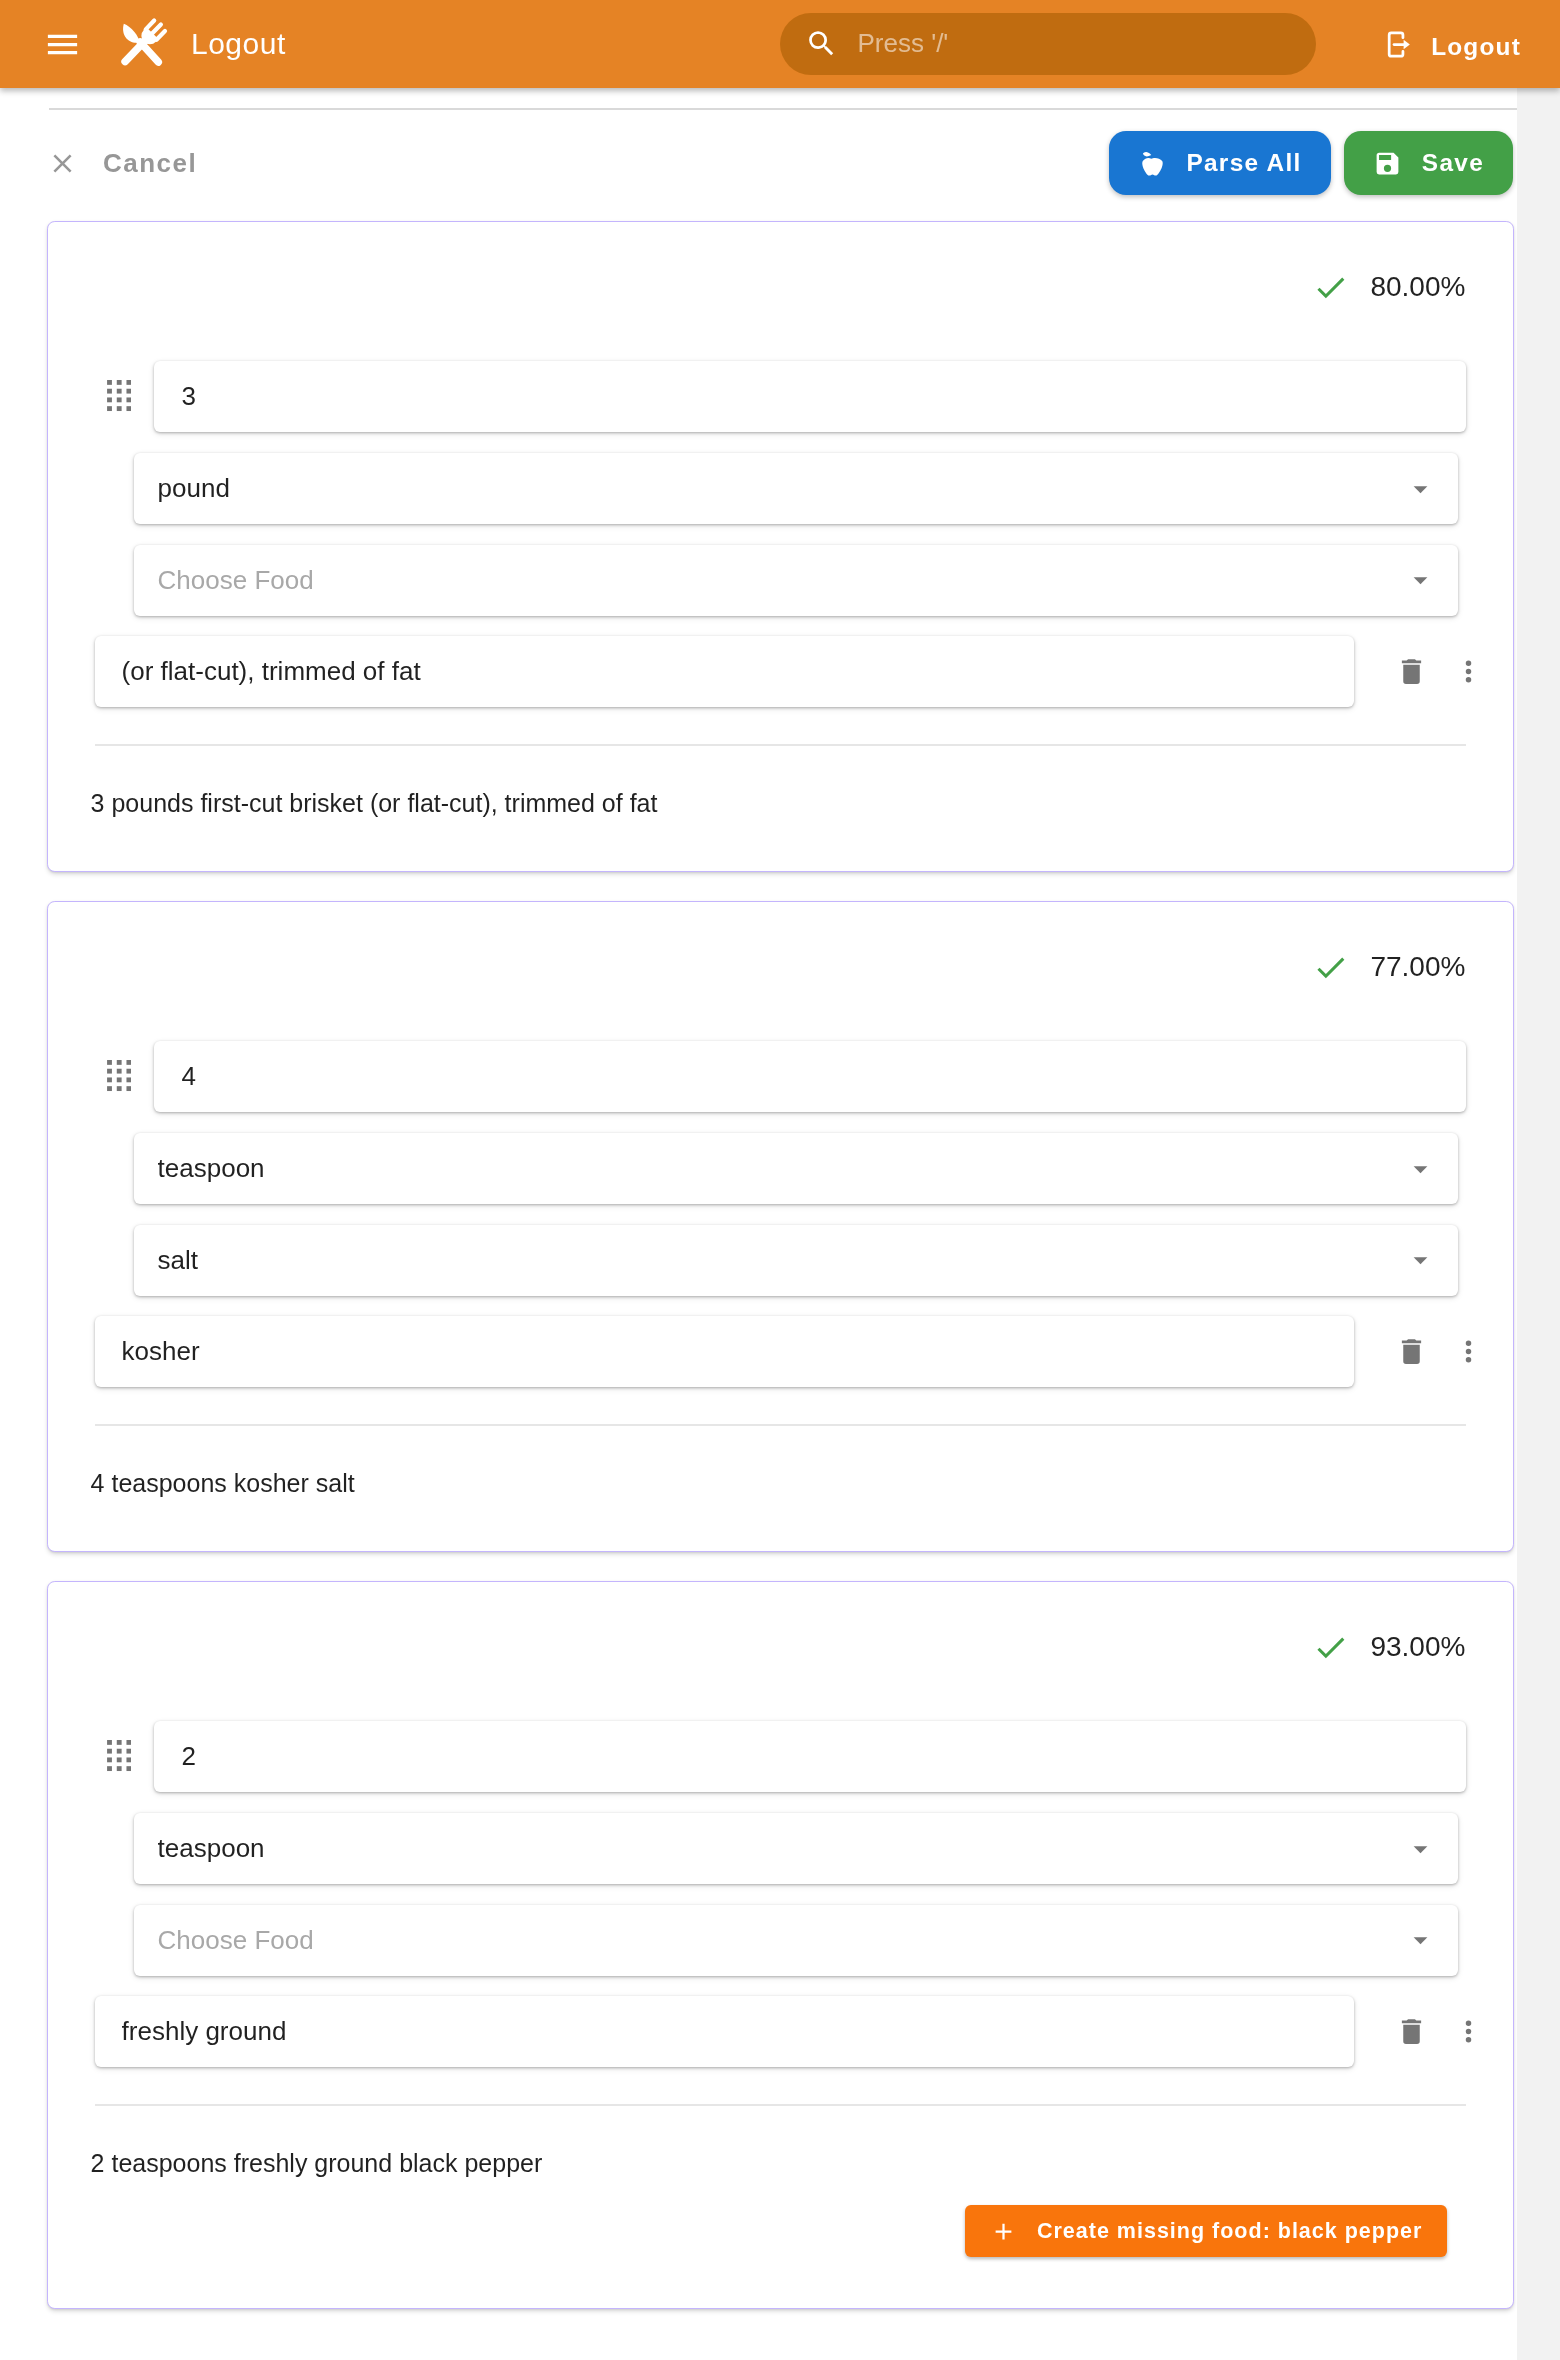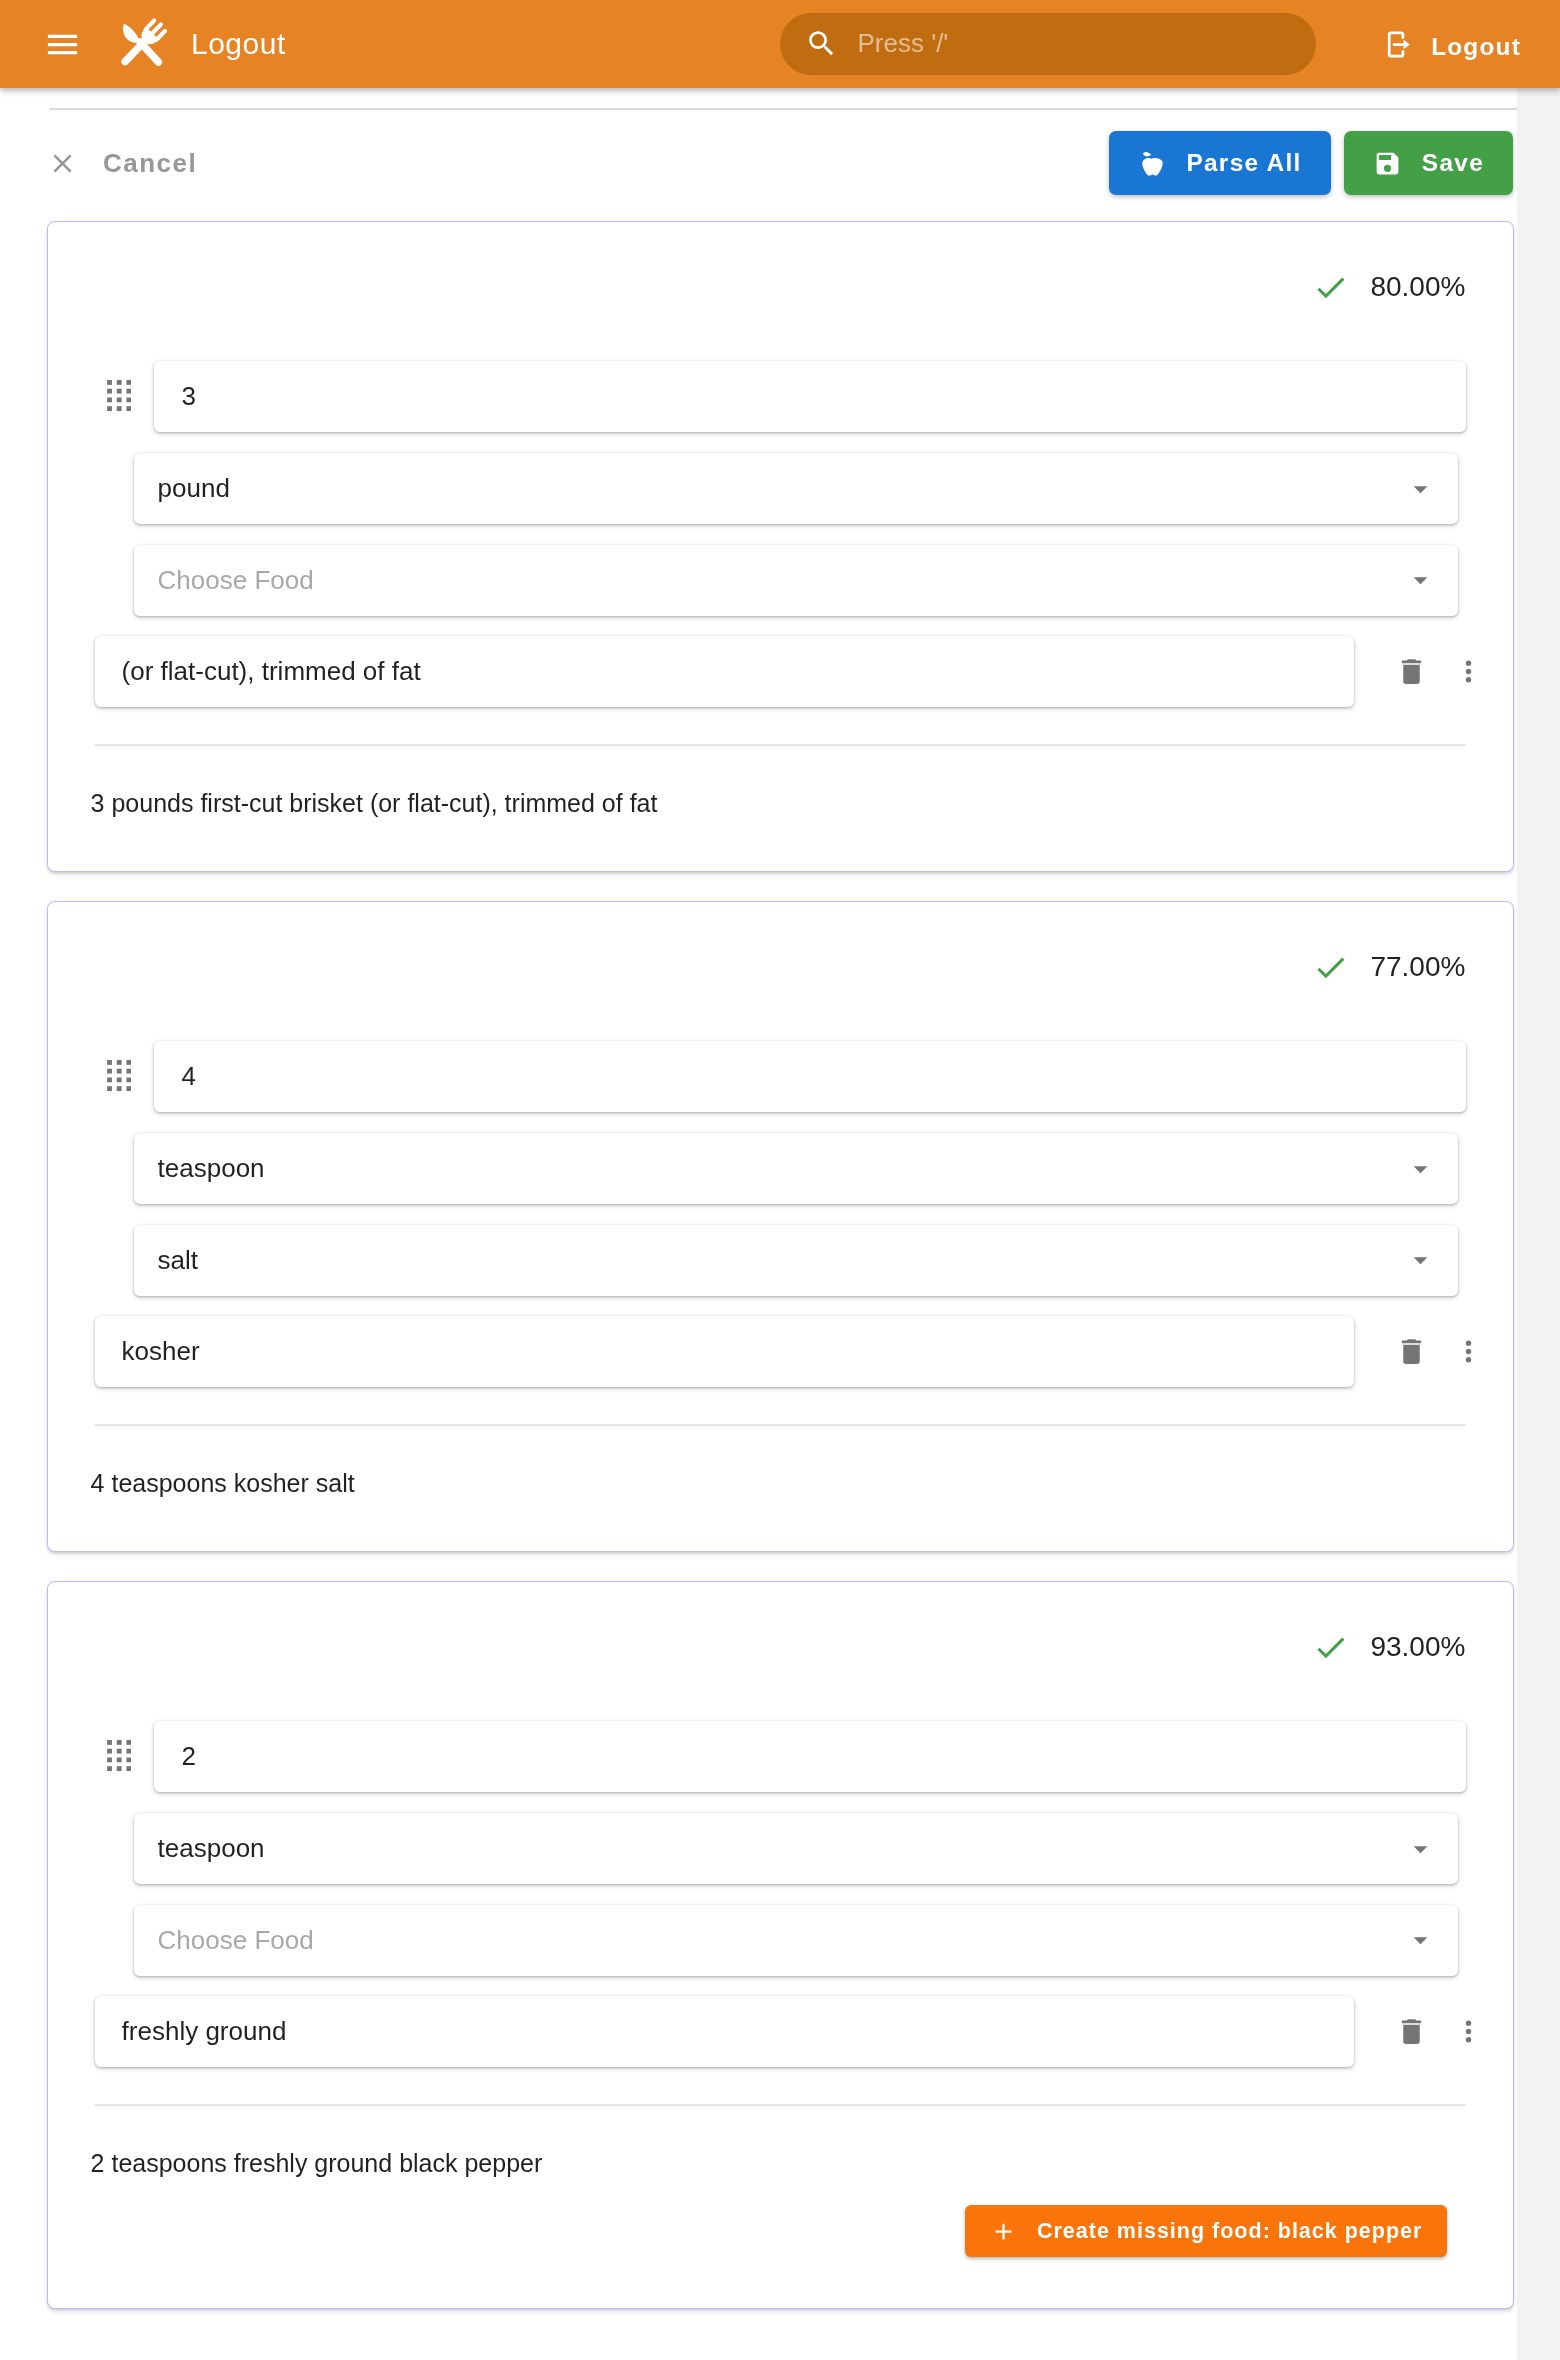--- a/index.html
+++ b/index.html
@@ -33,21 +33,21 @@
     display:flex; align-items:flex-end; gap:15.6px; color:#fff;
     font-size:24.4px; font-weight:700; letter-spacing:1.2px; font-family:inherit; }
 
   
   .top-divider { height:2px; background:#D9D9D9; margin:19.5px 43px 0 49px; }
   .toolbar { display:flex; align-items:center; margin:21.5px 47px 26px 47px; }
   .cancel-btn { background:none; border:none; cursor:pointer; display:flex; align-items:center;
     gap:25px; color:#979797; font-size:26px; font-weight:600; letter-spacing:1.5px; font-family:inherit; }
   .toolbar-spacer { flex:1; }
   .btn {
-    border:none; cursor:pointer; height:64px; border-radius:7px; color:#fff;
+    border:none; cursor:pointer; height:64px; border-radius:17px; color:#fff;
     display:inline-flex; align-items:center; gap:19.5px; padding:0 29px;
     font-size:24.4px; font-weight:700; letter-spacing:1.3px; font-family:inherit;
     box-shadow:0 2px 4.9px rgba(0,0,0,.25);
   }
   .btn-blue { background:#1976D2; }
   .btn-green { background:#43A047; margin-left:13.7px; }
 
   
   .content { margin:0 46px 0 47px; }
   .card {

